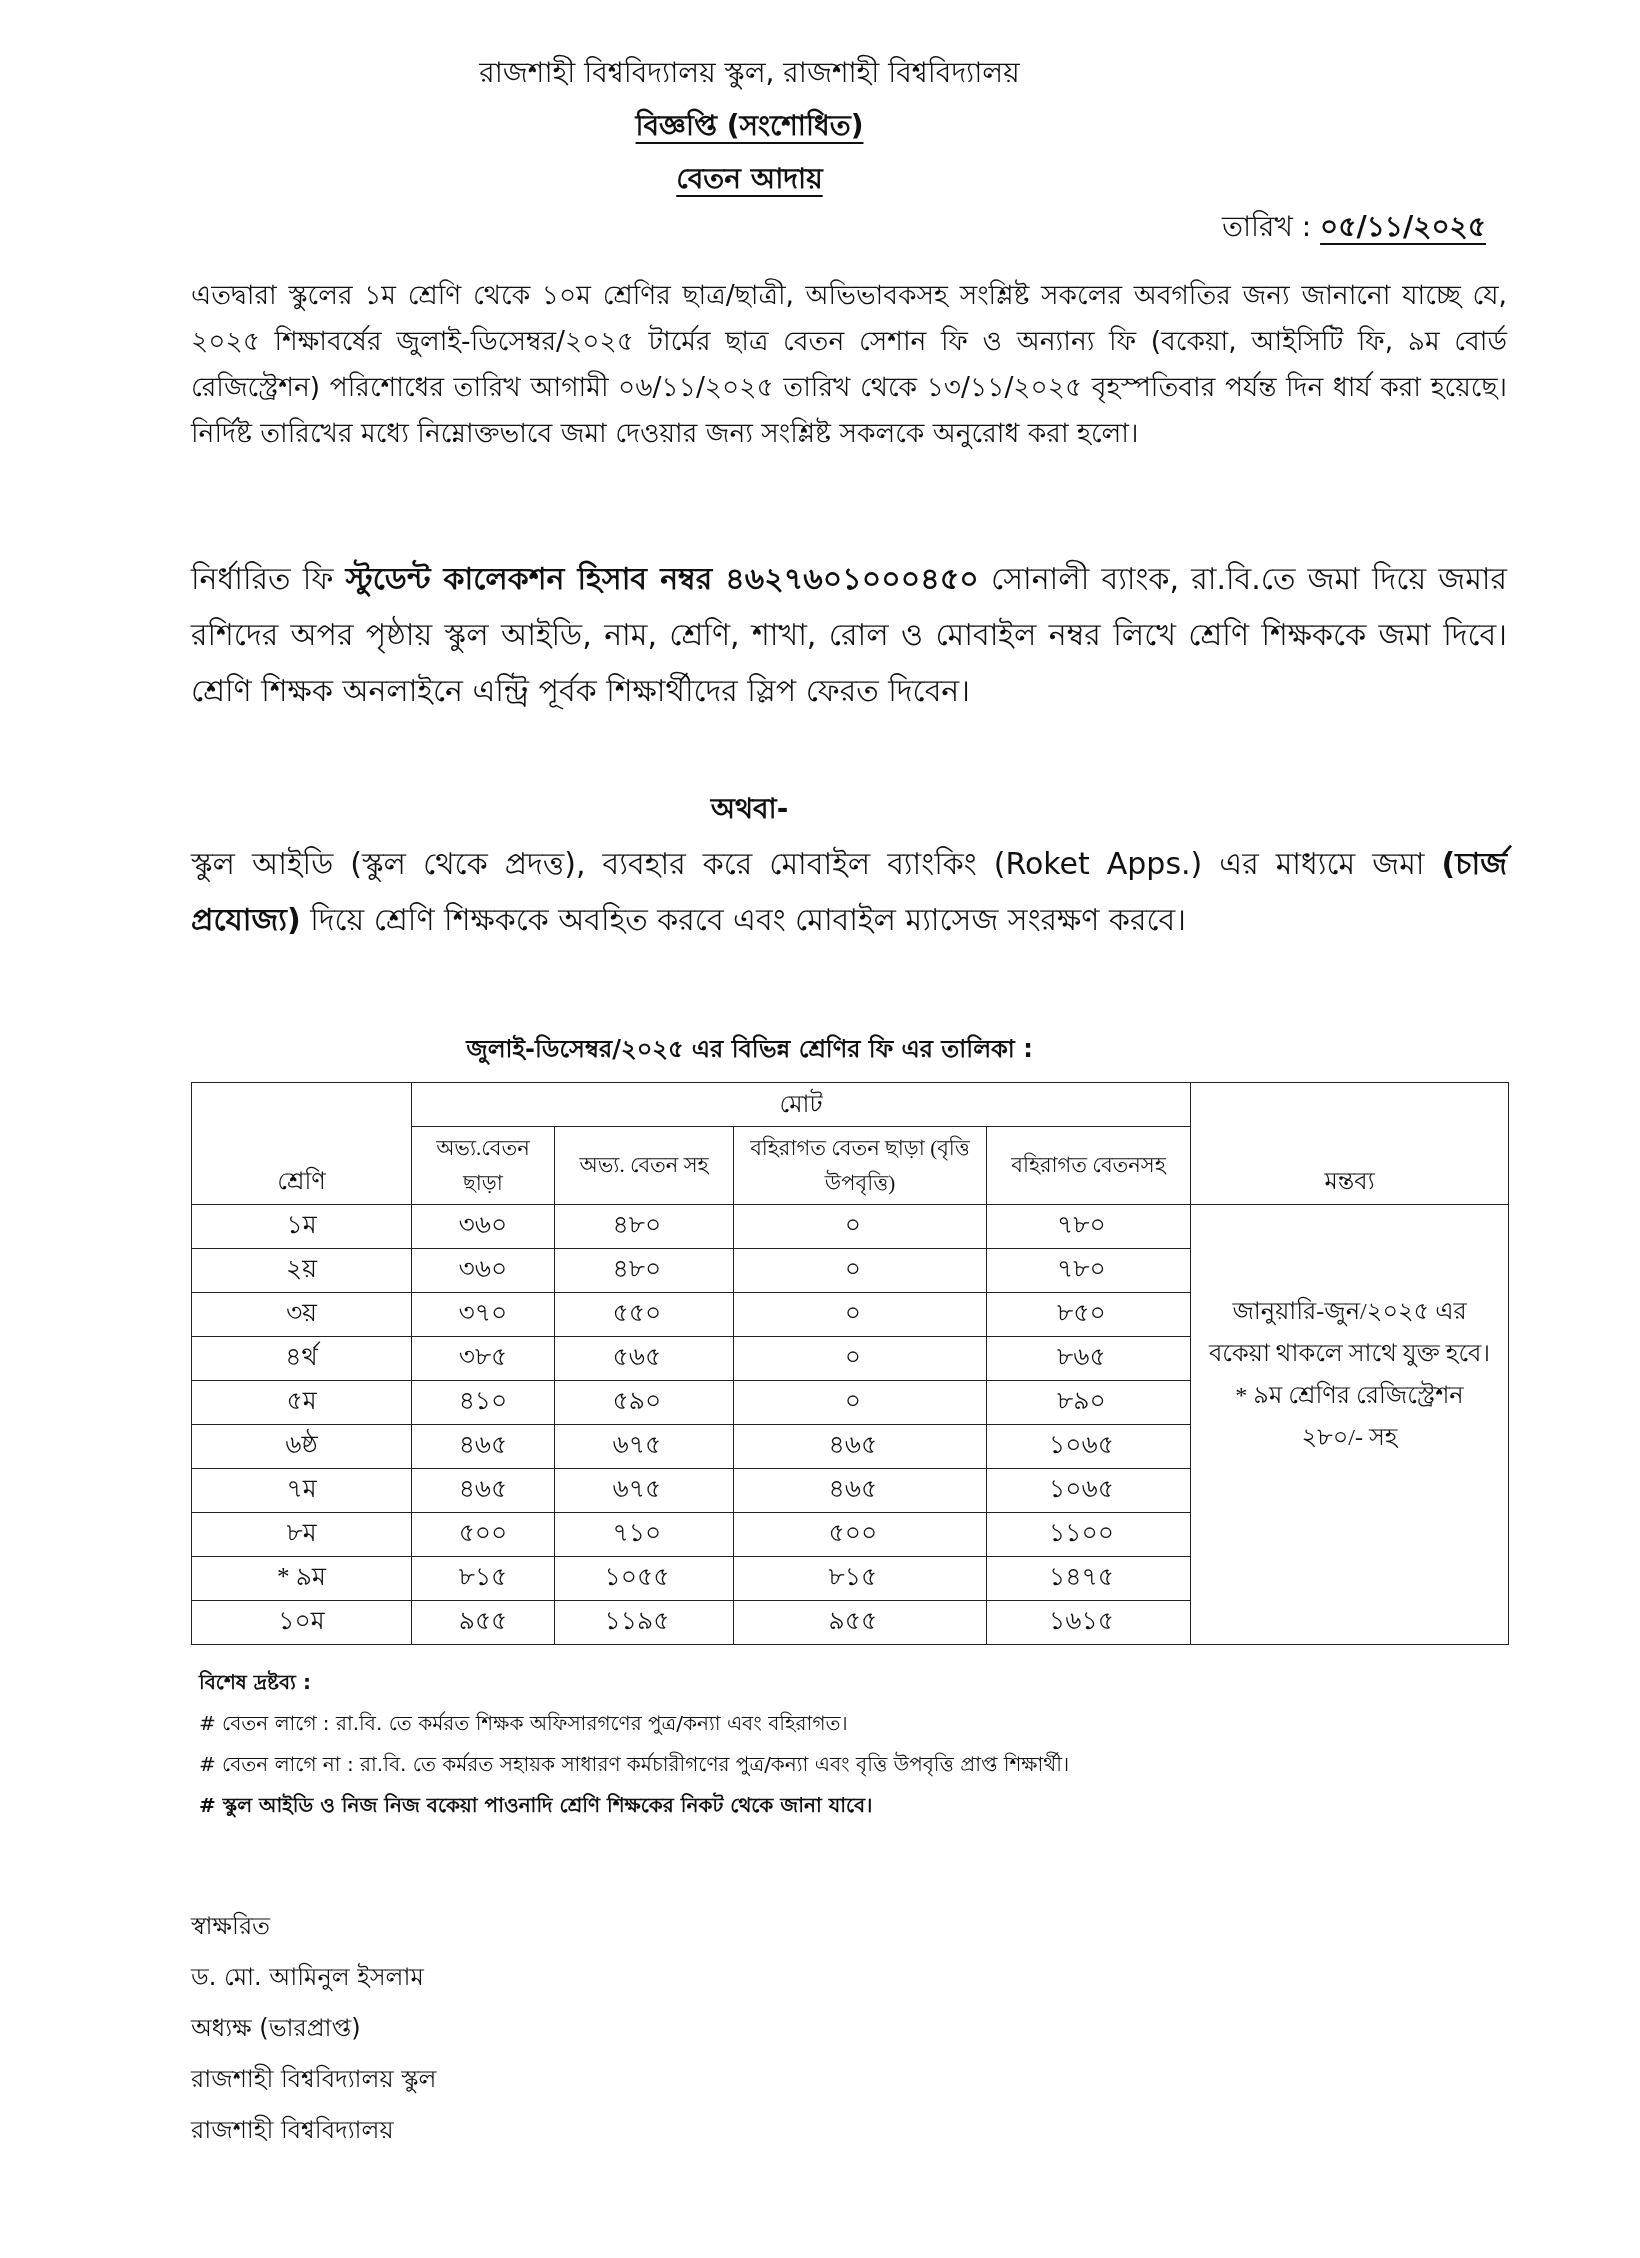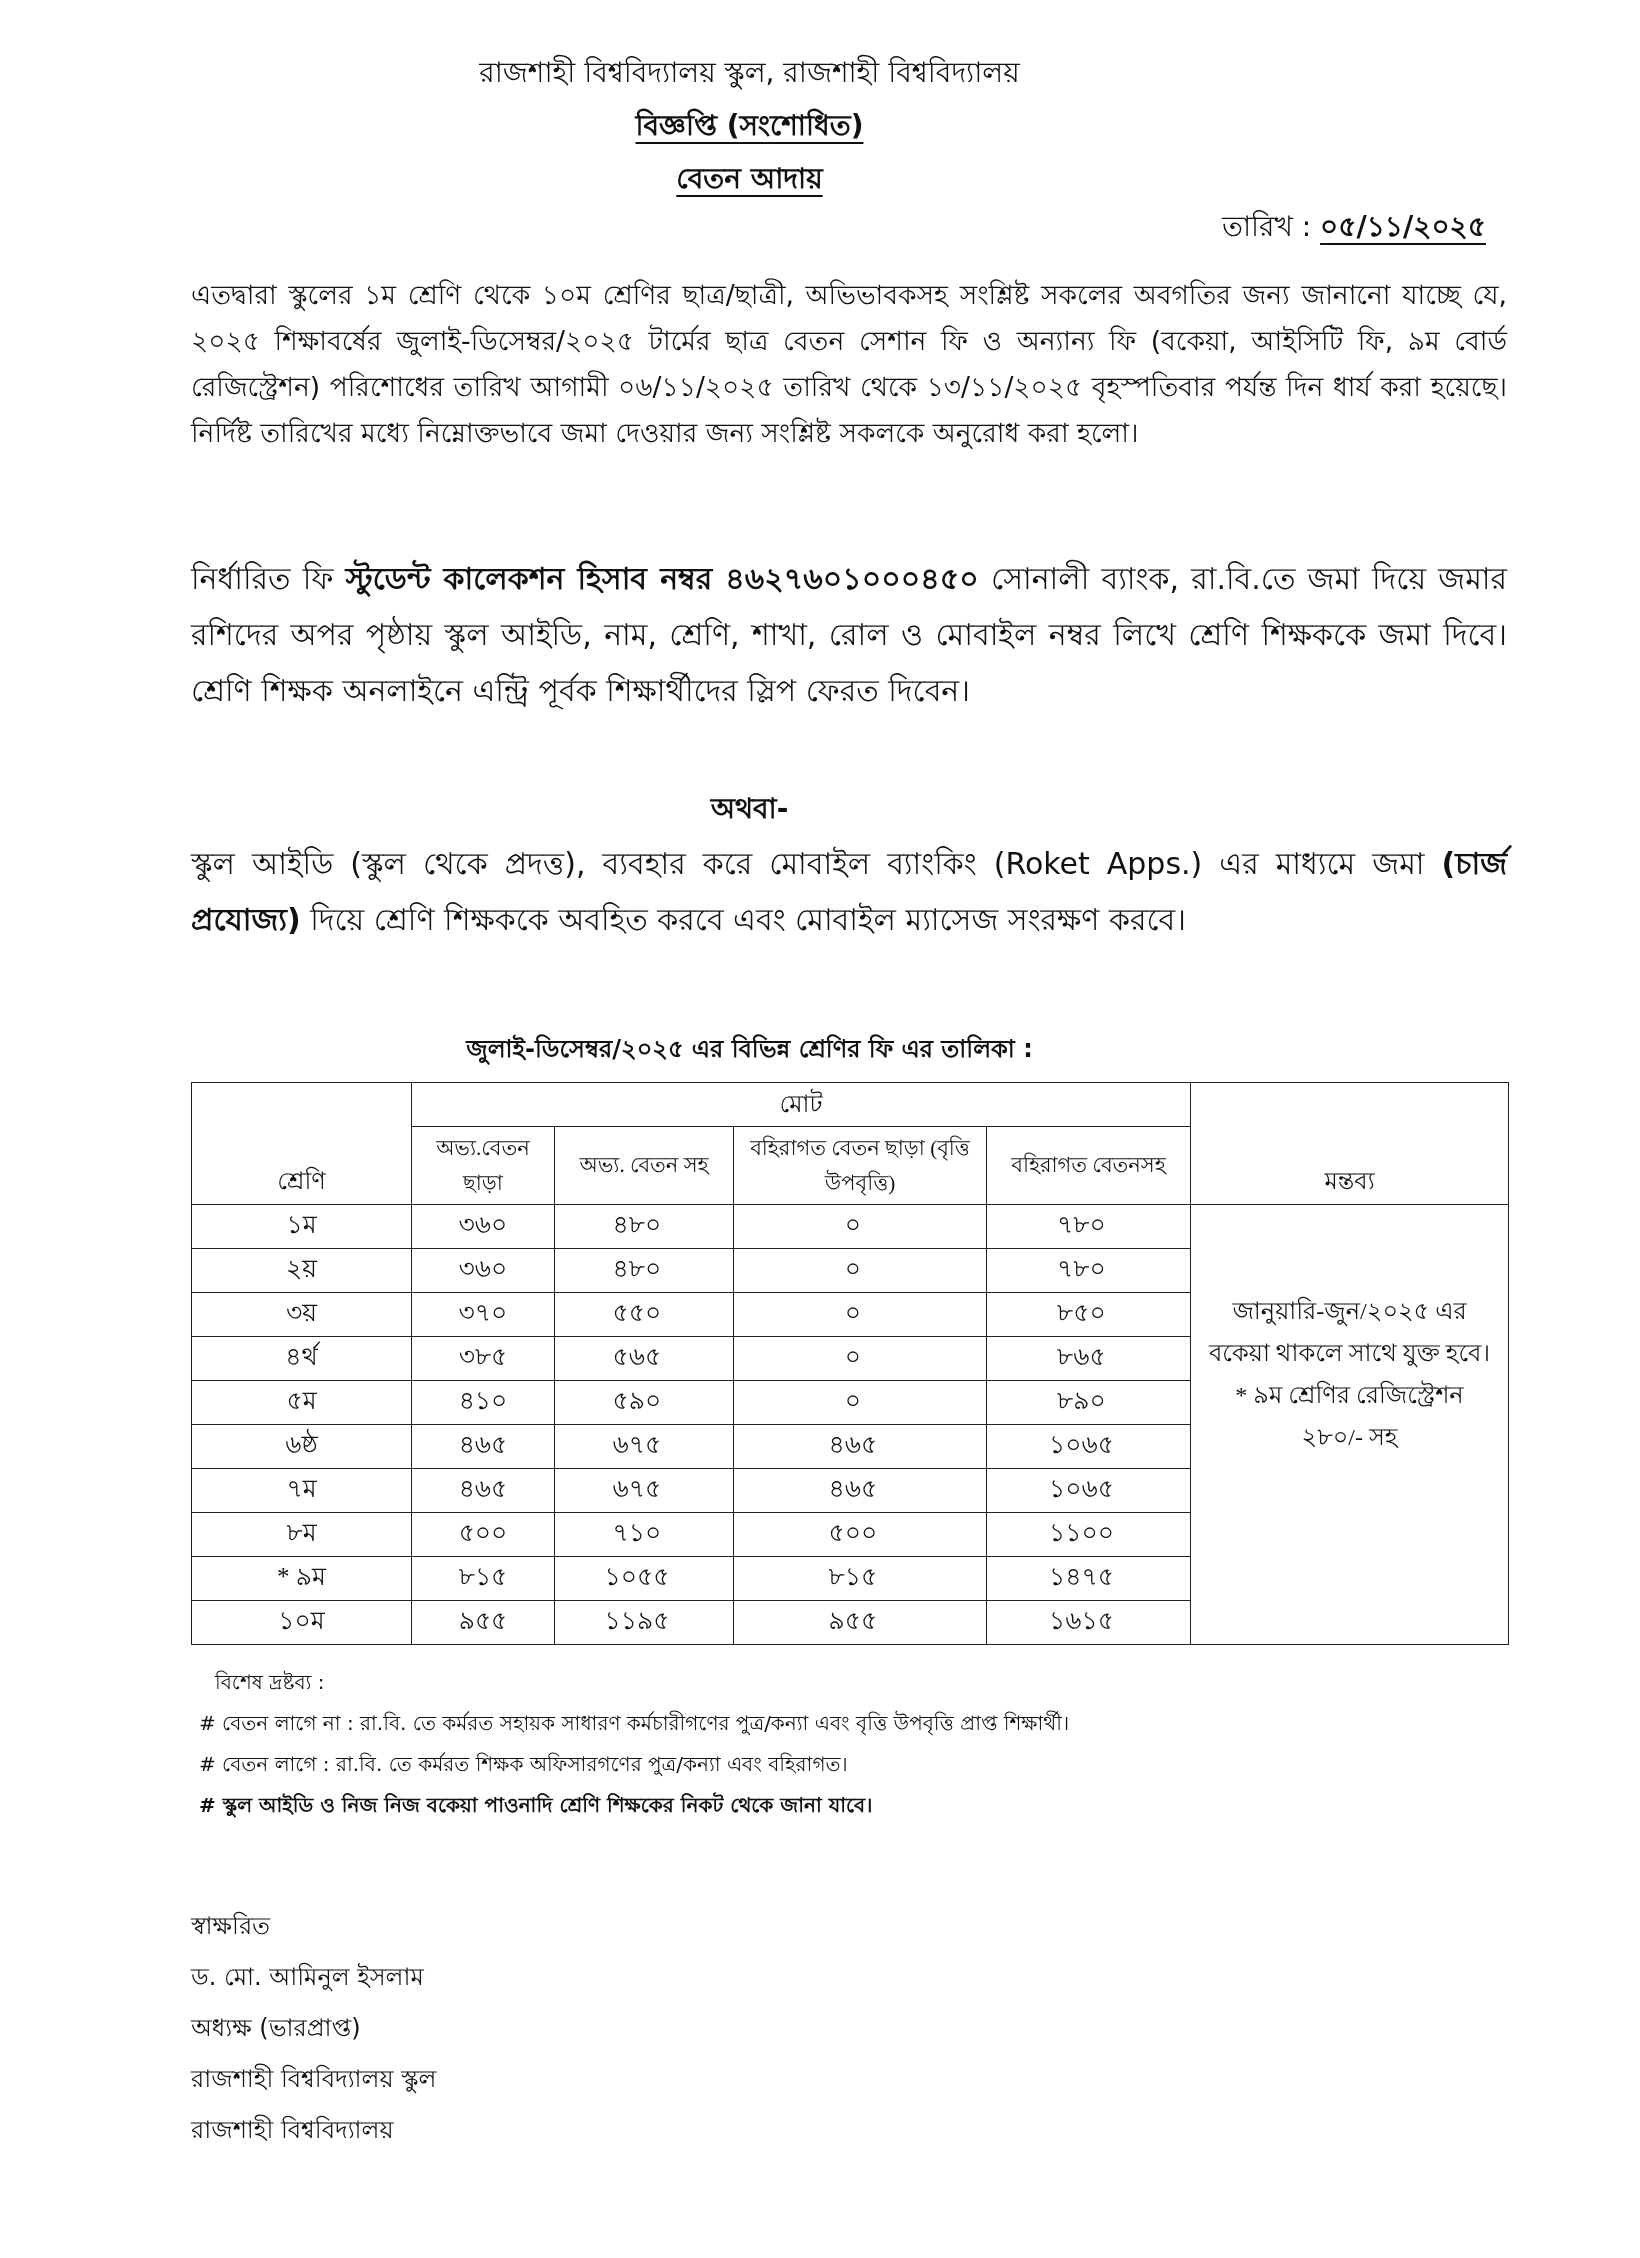--- a/index.html
+++ b/index.html
@@ -31,21 +31,21 @@
   }
   table.fees th { font-size: 21px; text-align: center; line-height: 35px; }
   table.fees td { height: 41px; font-size: 25px; text-align: center; }
   .c-class { text-align: center; }
   .c-num { text-align: right; padding-right: 26.5px !important; }
   .c-first { text-align: center; }
   .remark { vertical-align: top; font-size: 24px !important; line-height: 42px; padding: 0 12.4px !important; }
   .remark .r1 { display: block; margin-top: 85px; }
   .remark .r2 { display: block; }
   .notes { left: 199px; top: 1662px; font-size: 20px; line-height: 41px; }
-  .notes .title { font-weight: normal; margin-left: 16px; }
+  .notes .title { font-weight: bold; margin-left: 0; }
   .notes .bold { font-weight: bold; }
   .sign { left: 191px; top: 1901px; font-size: 24px; line-height: 51px; }
 </style>
 </head>
 <body>
 
 <div class="abs center h1">রাজশাহী বিশ্ববিদ্যালয় স্কুল, রাজশাহী বিশ্ববিদ্যালয়</div>
 <div class="abs center h2"><span class="ul">বিজ্ঞপ্তি (সংশোধিত)</span></div>
 <div class="abs center h3"><span class="ul">বেতন আদায়</span></div>
 <div class="abs date">
@@ -159,22 +159,22 @@
     <td class="c-first">৯৫৫</td>
     <td class="c-num">১১৯৫</td>
     <td class="c-num">৯৫৫</td>
     <td class="c-num">১৬১৫</td>
   </tr>
 </tbody>
   </table>
 
 <div class="abs notes">
   <div class="title">বিশেষ দ্রষ্টব্য :</div>
+  <div># বেতন লাগে : রা.বি. তে কর্মরত শিক্ষক অফিসারগণের পুত্র/কন্যা এবং বহিরাগত।</div>
   <div># বেতন লাগে না : রা.বি. তে কর্মরত সহায়ক সাধারণ কর্মচারীগণের পুত্র/কন্যা এবং বৃত্তি উপবৃত্তি প্রাপ্ত শিক্ষার্থী।</div>
-  <div># বেতন লাগে : রা.বি. তে কর্মরত শিক্ষক অফিসারগণের পুত্র/কন্যা এবং বহিরাগত।</div>
   <div class="bold"># স্কুল আইডি ও নিজ নিজ বকেয়া পাওনাদি শ্রেণি শিক্ষকের নিকট থেকে জানা যাবে।</div>
 </div>
 
 <div class="abs sign">
   <div>স্বাক্ষরিত</div>
   <div>ড. মো. আমিনুল ইসলাম</div>
   <div>অধ্যক্ষ (ভারপ্রাপ্ত)</div>
   <div>রাজশাহী বিশ্ববিদ্যালয় স্কুল</div>
   <div>রাজশাহী বিশ্ববিদ্যালয়</div>
 </div>

